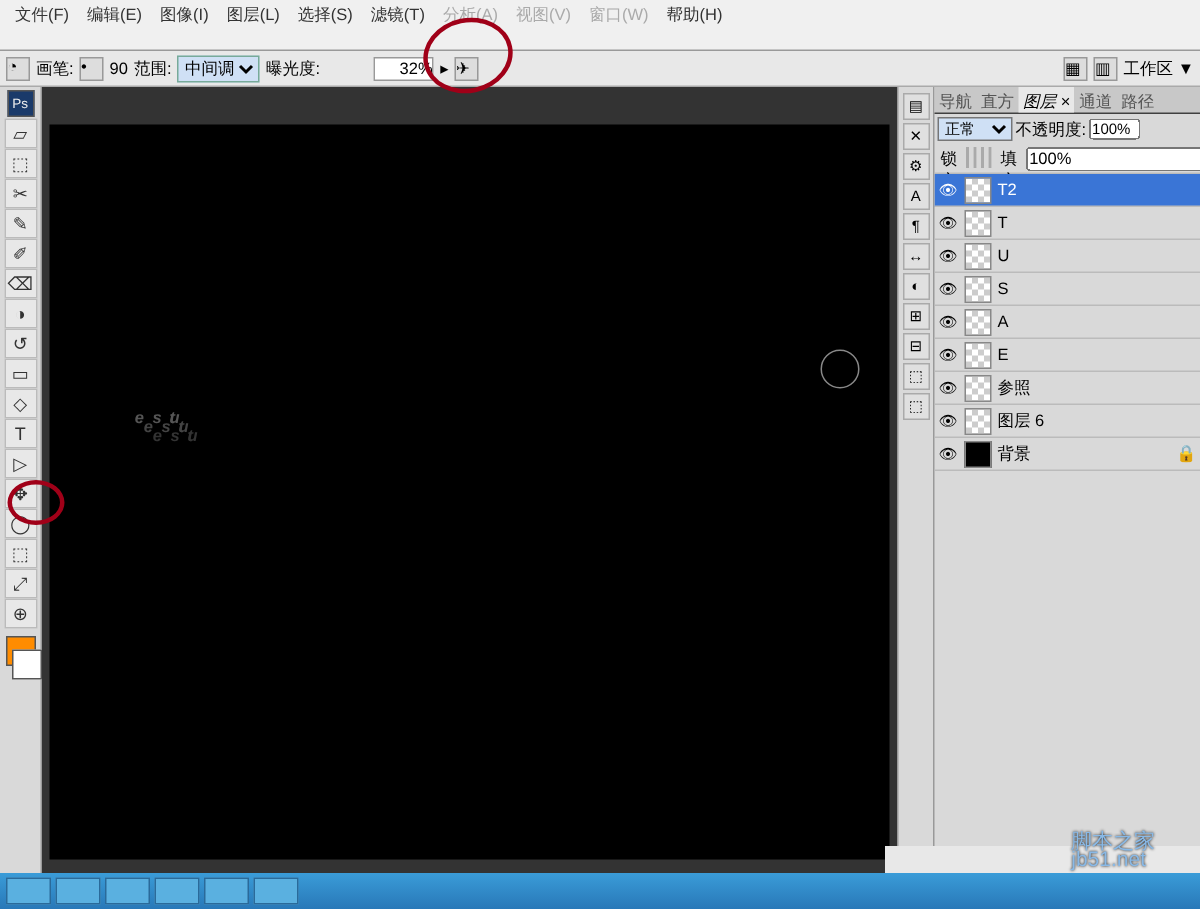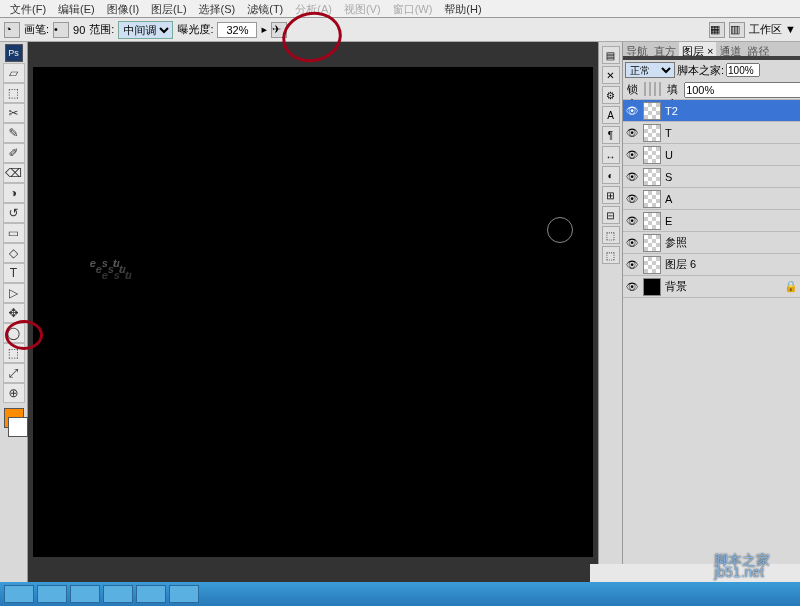--- a/index.html
+++ b/index.html
@@ -1,23 +1,23 @@
 <!DOCTYPE html>
 <html><head>
 <meta charset="utf-8">
 <style>
 * { margin: 0; padding: 0; box-sizing: border-box; font-family: "Microsoft YaHei", SimSun, sans-serif; font-size: 11px; }
 body { width: 800px; height: 606px; background: #fff; overflow: hidden; position: relative; }
-.menubar { height: 18px; background: #f0f0f0; border-bottom: 1px solid #999; display: flex; padding-left: 4px; }
+.menubar { height: 34px; background: #f0f0f0; border-bottom: 1px solid #999; display: flex; padding-left: 4px; }
 .menubar span { padding: 2px 6px; color: #333; white-space: nowrap; }
 .menubar .dim { color: #aaa; text-align: right; }
 .optbar { height: 24px; background: #e8e8e8; border-bottom: 1px solid #aaa; display: flex; align-items: center; padding: 0 4px; gap: 4px; }
 .optbar .mini { width: 16px; height: 16px; background: #ddd; border: 1px solid #999; }
 .optbar select { height: 18px; font-size: 11px; background: #cfe0f5; border: 1px solid #7a9; }
-.optbar input[type=text] { width: 40px; height: 16px; border: 1px solid #999; text-align: center; font-size: 11px; }
+.optbar input[type=text] { width: 40px; height: 16px; border: 1px solid #999; text-align: right; font-size: 11px; margin-left: 32px; }
 .optbar .spacer { flex: 1; }
 .workspace { display: flex; height: 540px; }
 .appicon { width: 18px; height: 18px; background: #1a3a6a; color: #eee; display: flex; align-items: center; justify-content: center; font-size: 9px; border: 1px solid #555; }
 .leftcol { width: 28px; background: #d9d9d9; border-right: 1px solid #999; display: flex; flex-direction: column; align-items: center; padding-top: 2px; gap: 1px; }
 .tool { width: 22px; height: 20px; background: #e8e8e8; border: 1px solid #bbb; display: flex; align-items: center; justify-content: center; font-size: 12px; color: #333; }
 .swatch { width: 20px; height: 20px; margin-top: 4px; }
 .fg { background: #ff8c00; border: 1px solid #555; }
 .bg { background: #fff; border: 1px solid #555; margin-top: -12px; margin-left: 8px; }
 .canvasarea { flex: 1; background: #333; position: relative; display: flex; align-items: center; justify-content: center; }
 .canvas { width: 560px; height: 490px; background: #000; position: relative; overflow: hidden; }
@@ -26,23 +26,23 @@
 .text3d .face { position: absolute; z-index: 2; }
 .text3d .t { background: linear-gradient(135deg,#ff4500,#ffa500,#ffd700); -webkit-background-clip: text; background-clip: text; color: transparent; }
 .text3d .rest { background: linear-gradient(135deg,#fff,#ccc,#888); -webkit-background-clip: text; background-clip: text; color: transparent; }
 .brushcircle { position: absolute; top: 150px; right: 20px; width: 26px; height: 26px; border: 1px solid #888; border-radius: 50%; }
 .annot { position: absolute; border: 3px solid #a00018; border-radius: 50%; pointer-events: none; }
 .annot1 { top: 12px; left: 282px; width: 60px; height: 50px; transform: rotate(-12deg); }
 .annot2 { top: 320px; left: 5px; width: 38px; height: 30px; }
 .dockcol { width: 24px; background: #d9d9d9; border-left: 1px solid #999; display: flex; flex-direction: column; align-items: center; padding-top: 4px; gap: 2px; }
 .dockicon { width: 18px; height: 18px; background: #e0e0e0; border: 1px solid #aaa; display: flex; align-items: center; justify-content: center; font-size: 10px; }
 .rightcol { width: 178px; background: #d9d9d9; border-left: 1px solid #999; display: flex; flex-direction: column; }
-.tabs { display: flex; height: 18px; background: #c8c8c8; border-bottom: 4px solid #404040; font-size: 10px; }
+.tabs { display: flex; height: 18px; background: #c8c8c8; border-bottom: 1px solid #404040; font-size: 10px; }
 .tabs span { padding: 2px 3px; color: #555; }
-.tabs .active { background: #e8e8e8; color: #000; }
+.tabs .active { background: #e8e8e8; color: #000; font-style: italic; }
 .blendrow { display: flex; align-items: center; height: 20px; padding: 2px; gap: 2px; font-size: 10px; }
 .blendrow select { width: 50px; height: 16px; background: #cfe0f5; font-size: 10px; }
 .blendrow input { width: 34px; height: 14px; font-size: 10px; }
 .lockrow { display: flex; align-items: flex-start; height: 20px; padding: 2px 4px; gap: 3px; font-size: 10px; border-bottom: 1px solid #bbb; }
 .lockrow .li { width: 14px; height: 14px; background: #eee; border: 1px solid #aaa; }
 .layers { flex: 1; overflow: auto; }
 .layer { display: flex; align-items: center; height: 22px; border-bottom: 1px solid #bbb; padding: 0 2px; gap: 4px; }
 .layer.sel { background: #3a75d6; color: #fff; }
 .vis { width: 14px; height: 14px; display: flex; align-items: center; justify-content: center; font-size: 10px; }
 .thumb { width: 18px; height: 18px; background: repeating-conic-gradient(#ccc 0 25%, #fff 0 50%) 0 0/8px 8px; border: 1px solid #888; }
@@ -139,21 +139,21 @@
   <div class="rightcol">
     <div class="tabs" id="tabs">
         <span>导航</span>
         <span>直方</span>
         <span class="active">图层 ×</span>
         <span>通道</span>
         <span>路径</span>
       </div>
     <div class="blendrow">
       <select><option>正常</option></select>
-      <span>脚本之家:</span>
+      <span>不透明度:</span>
       <input value="100%" style="">
     </div>
     <div class="lockrow">
       <span>锁定:</span>
       <div class="li"></div>
       <div class="li"></div>
       <div class="li"></div>
       <div class="li"></div>
       <span style="flex:1"></span>
       <span>填充:</span>

